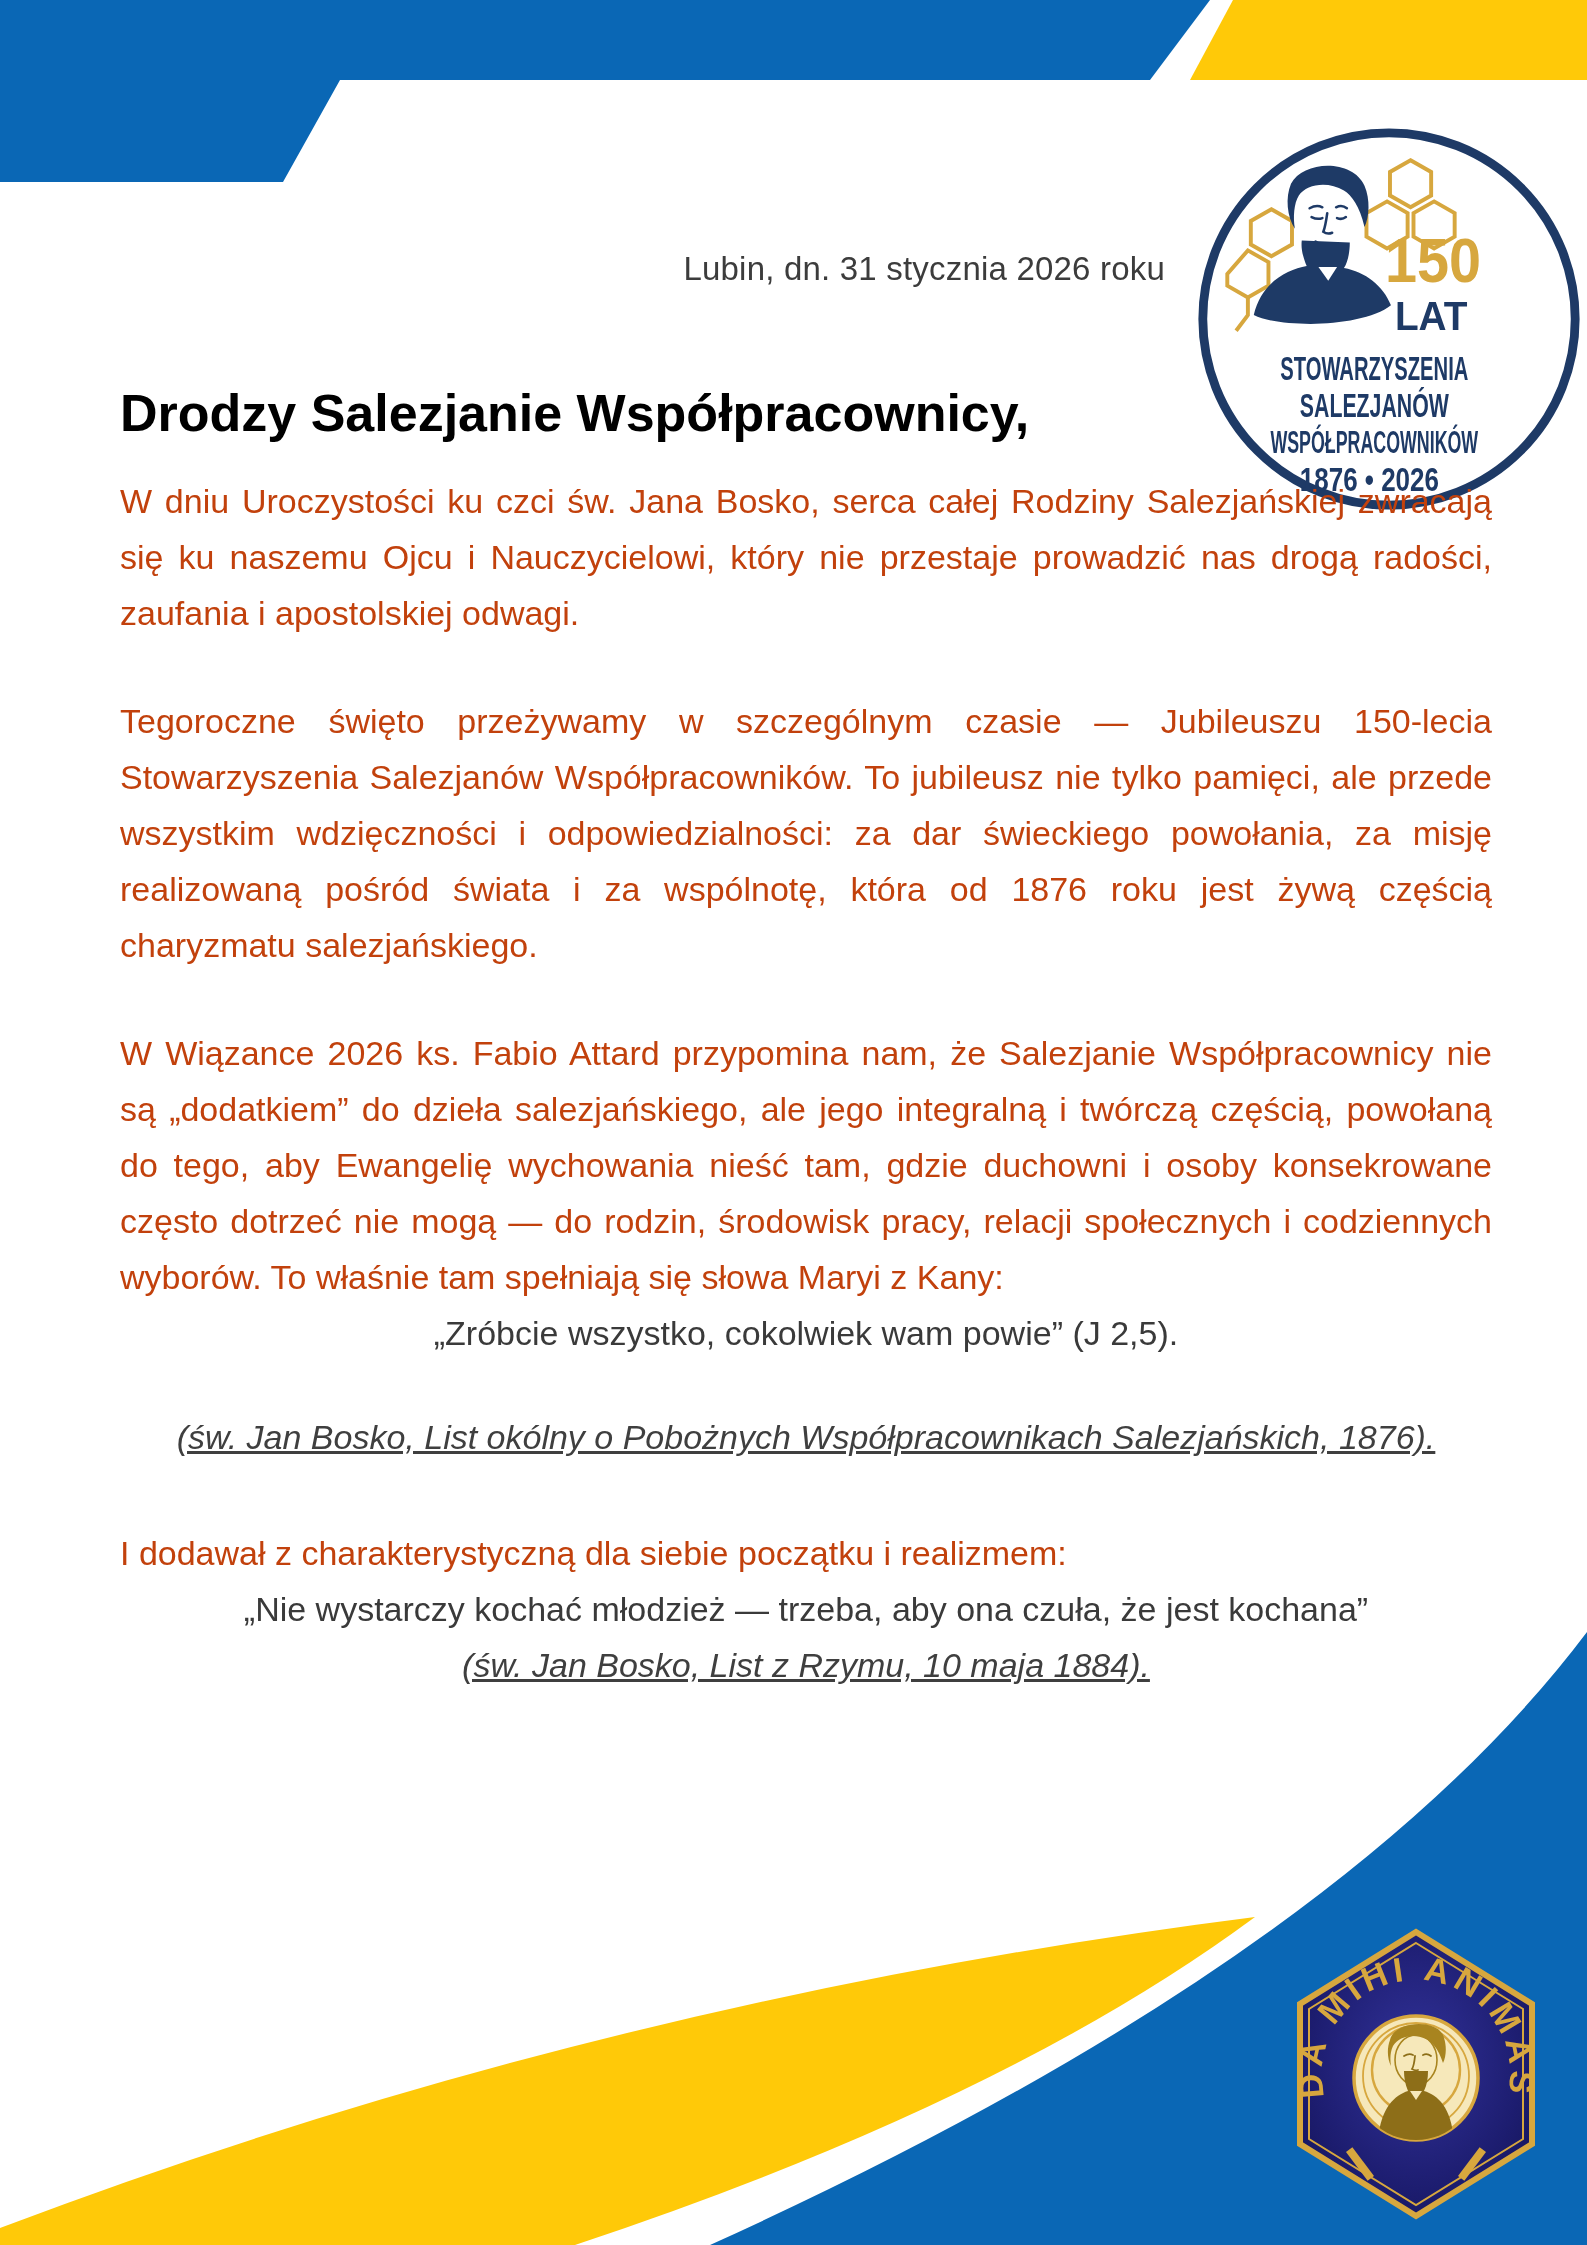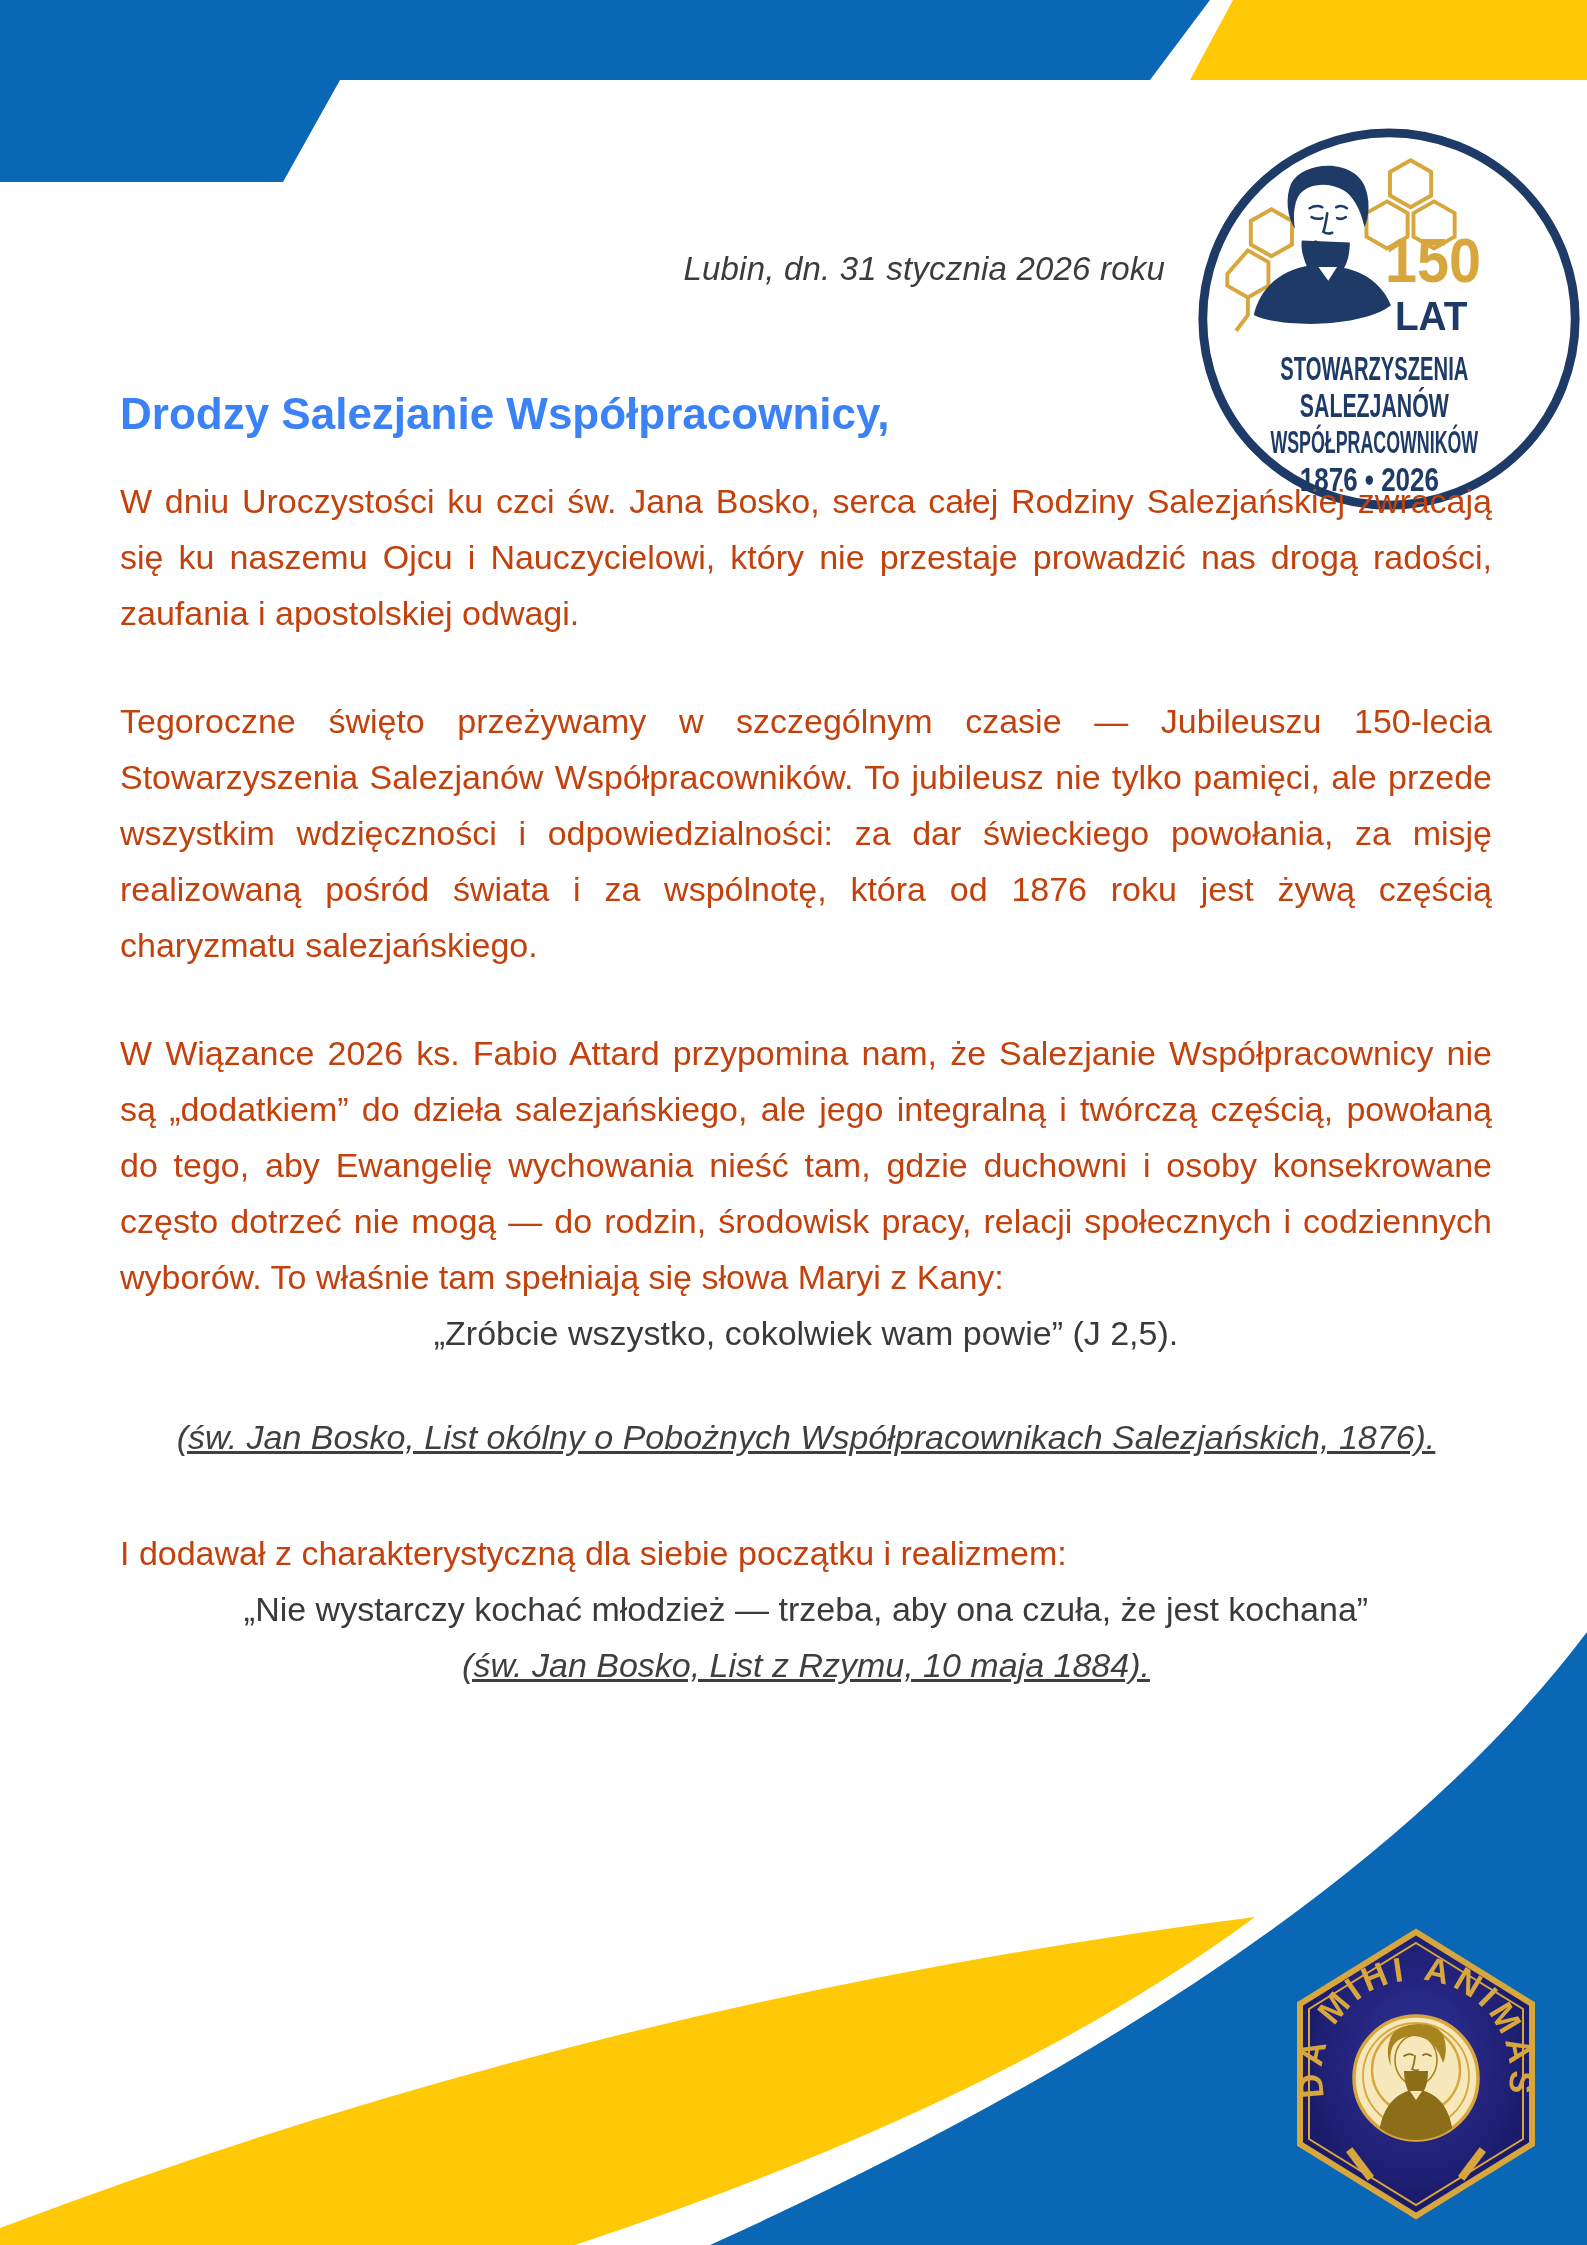--- a/index.html
+++ b/index.html
@@ -9,30 +9,30 @@
     background:#ffffff;
     overflow:hidden;
     font-family:"Liberation Sans", sans-serif;
     color:#3d3d3d;
   }
   .deco{position:absolute;left:0;pointer-events:none;}
   .deco-top{top:0;width:1587px;height:185px;}
   .deco-bottom{bottom:0;width:1587px;height:645px;}
   .date-line{
     position:absolute;top:250px;left:120px;width:1045px;
-    text-align:right;font-style:italic;font-size:33px;color:#3c3c3c;
+    text-align:right;font-size:33px;color:#3c3c3c;
     letter-spacing:0.2px;
   }
   .jubilee-logo{position:absolute;left:1193px;top:123px;width:392px;height:392px;}
   .badge{position:absolute;left:1292px;top:1928px;width:248px;height:292px;z-index:3;}
   .content{
     position:absolute;left:120px;top:380px;width:1372px;
   }
   .salutation{
-    margin:0 0 26px 0;font-size:44px;line-height:67px;font-weight:bold;color:#3b82f6;
+    margin:0 0 26px 0;font-size:52px;line-height:67px;font-weight:bold;color:#000000;
   }
   .salutation div{display:block;}
   p.body{
     margin:0 0 52px 0;font-size:34px;line-height:56px;
     text-align:justify;color:#c2410c;
   }
   p.body.tight{margin-bottom:0;}
   .quote-bold{
     margin:0;font-size:34px;line-height:56px;font-weight:normal;
     text-align:center;color:#3a3a3a;

